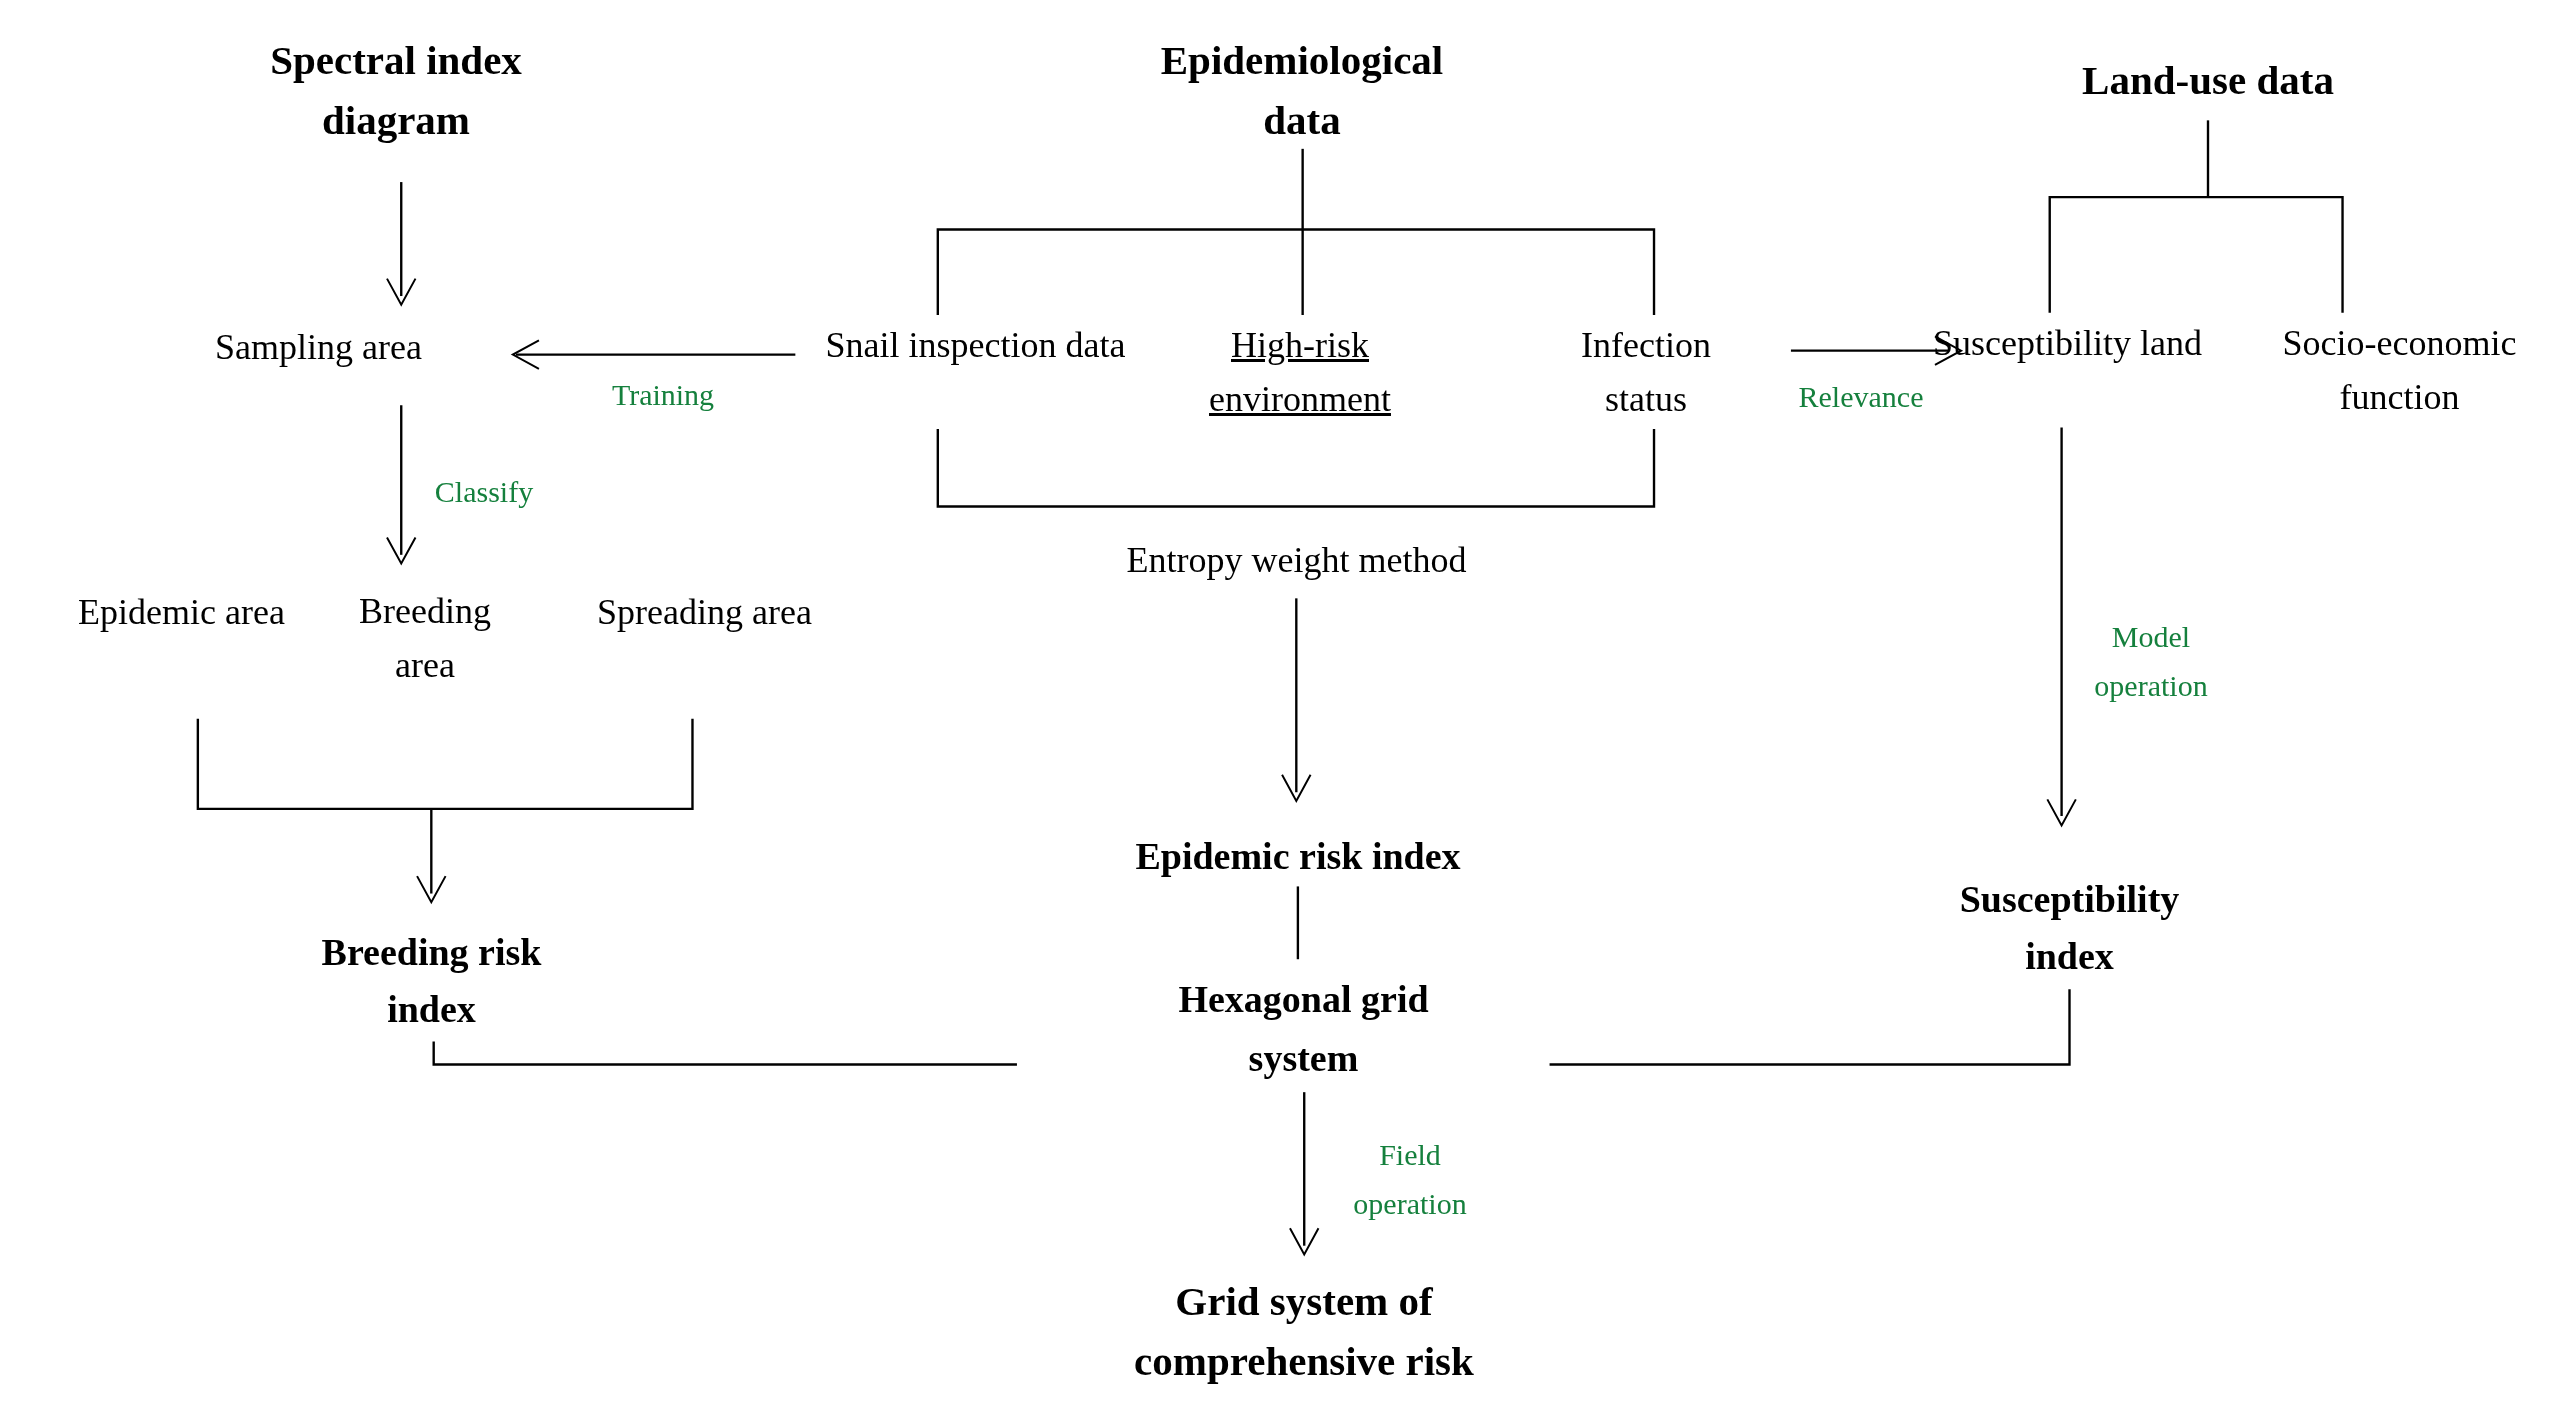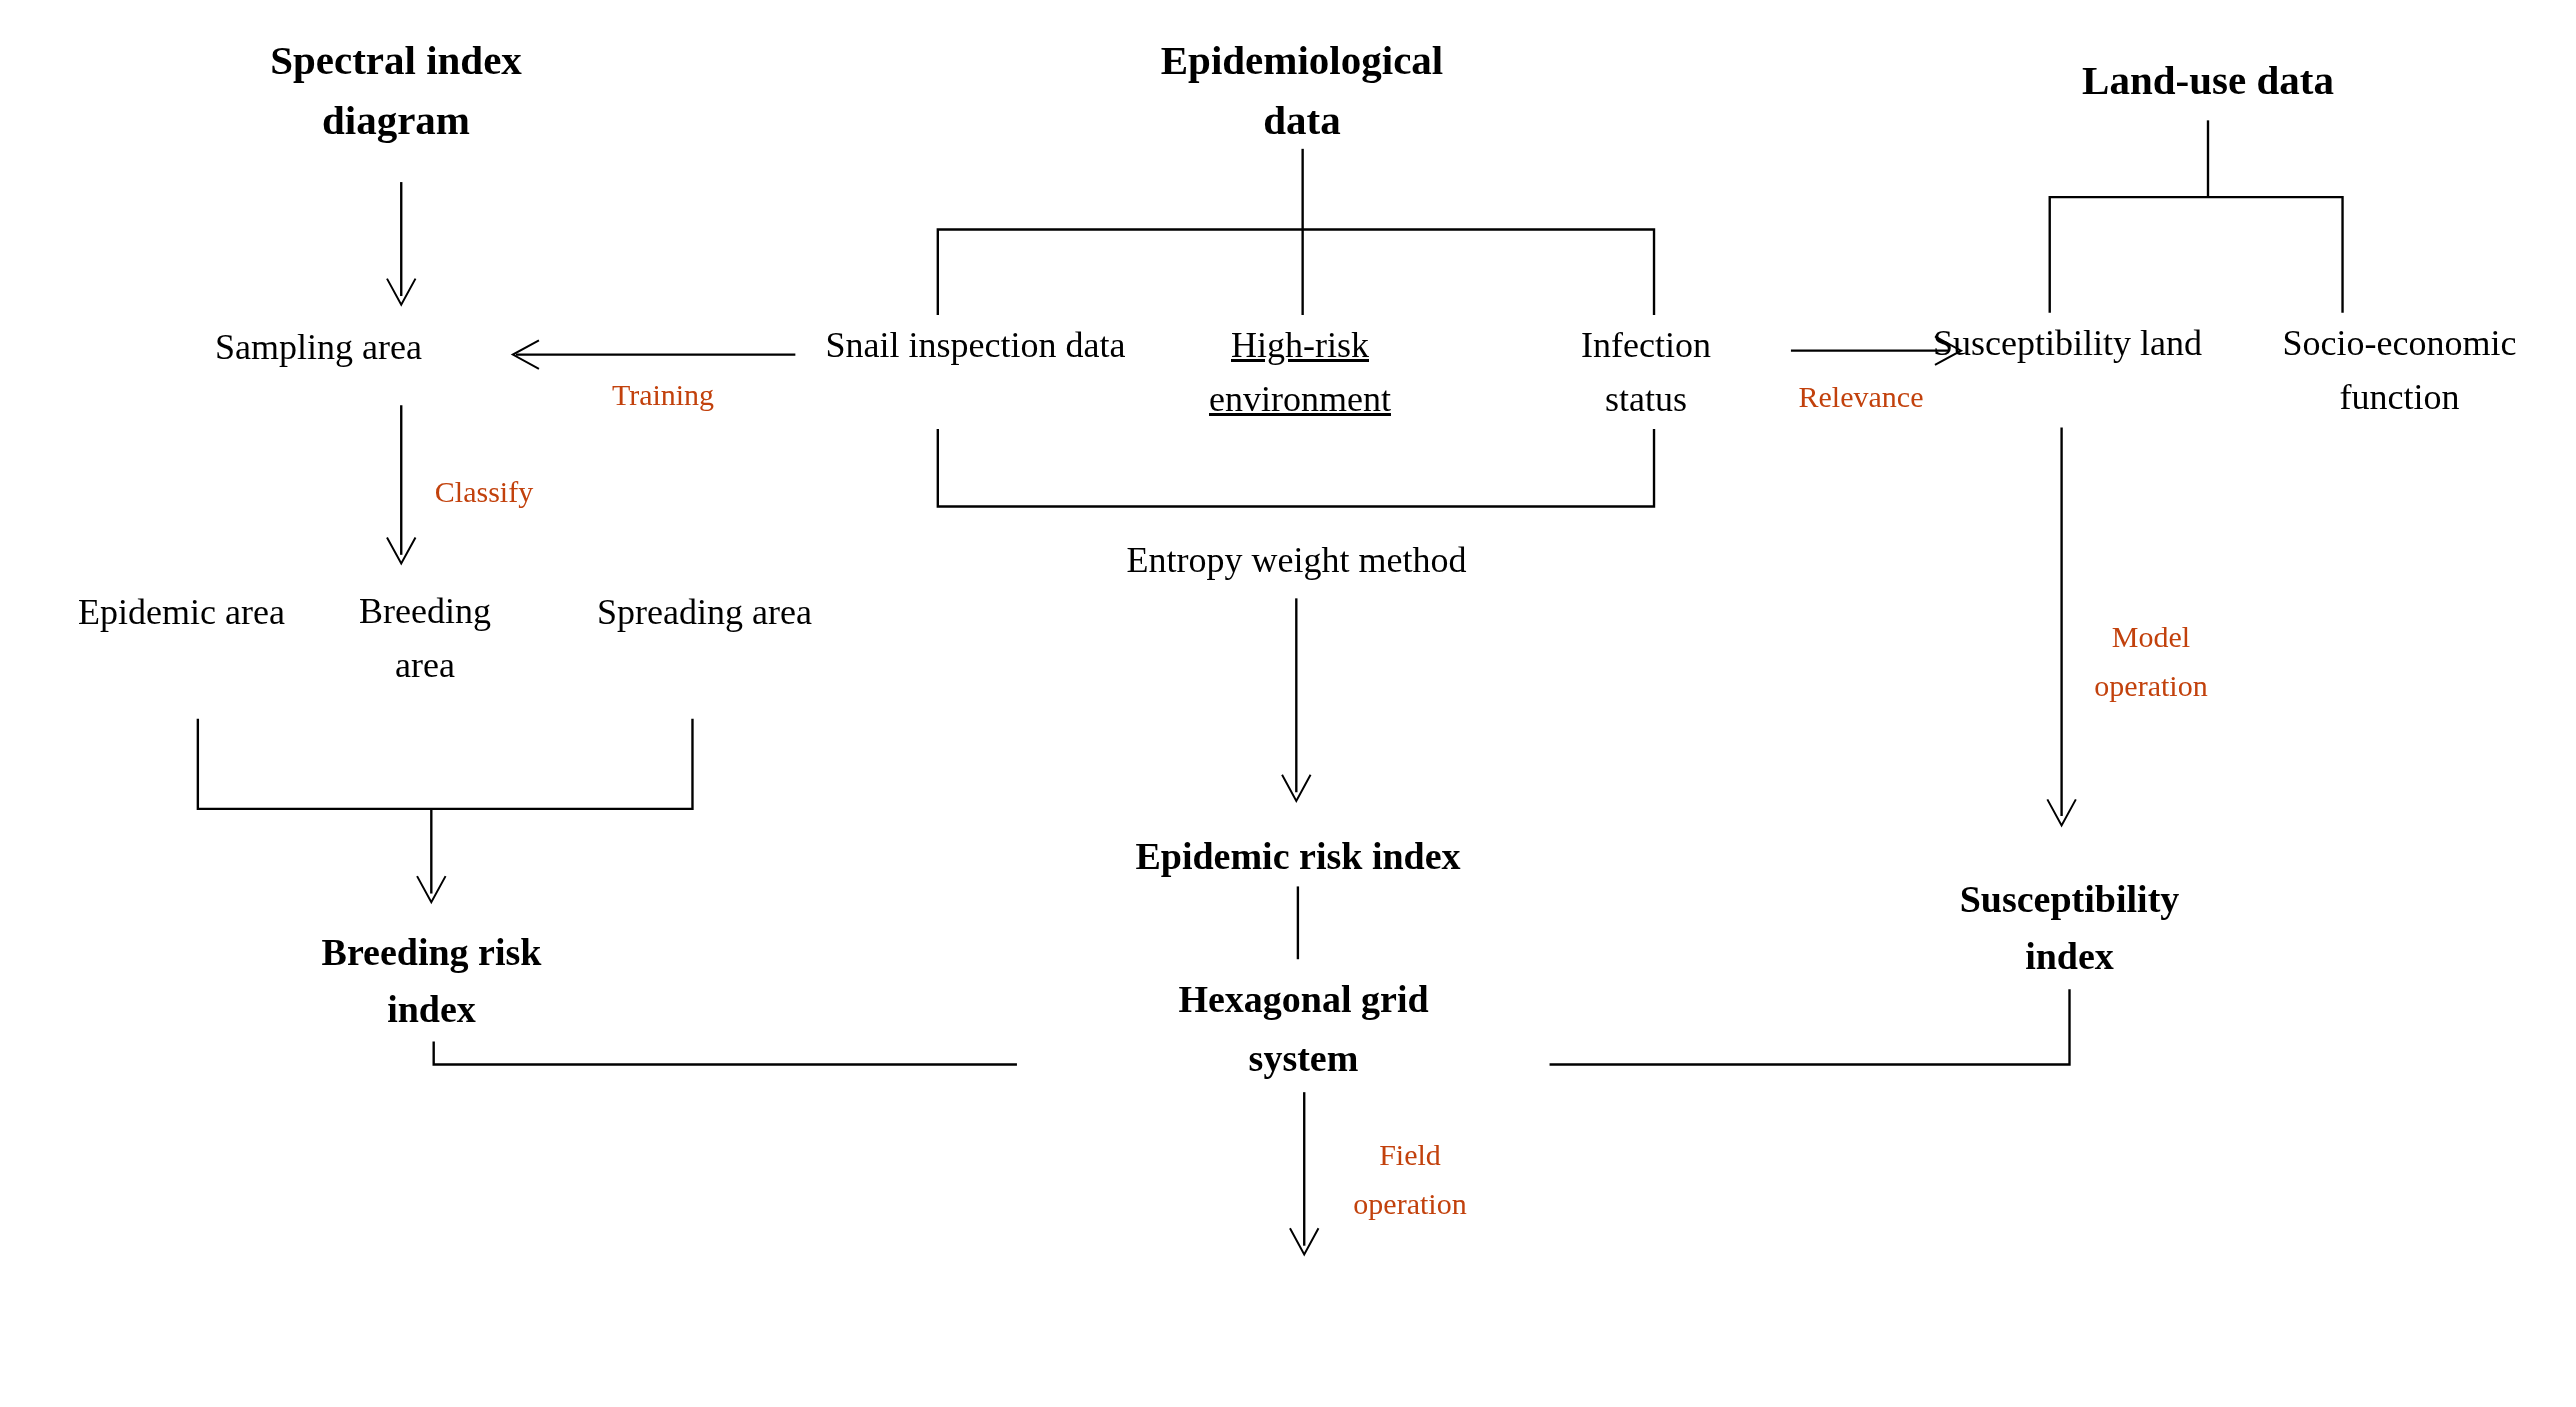--- a/index.html
+++ b/index.html
@@ -40,21 +40,21 @@
   .node.bold {
     font-size: 38px;
     line-height: 57px;
     font-weight: bold;
   }
   .edge-label {
     position: absolute;
     text-align: center;
     font-size: 30px;
     line-height: 49px;
-    color: #c2410c;
+    color: #15803d;
   }
   path {
     stroke: #000000;
     fill: none;
   }
   .wire { stroke-width: 3; }
   .head { stroke-width: 2.5; }
 </style>
 </head>
 <body>
@@ -102,20 +102,21 @@
   <div class="node" style="left:340px; top:584px; width:170px;">Breeding area</div>
   <div class="node" style="left:562px; top:585px; width:285px;">Spreading area</div>
   <div class="node bold" style="left:297px; top:924px; width:269px;">Breeding risk index</div>
 
   <div class="node" style="left:821px; top:318px; width:309px;">Snail inspection data</div>
   <div class="node" style="left:1189px; top:318px; width:222px;text-decoration:underline;">High-risk environment</div>
   <div class="node" style="left:1551px; top:318px; width:190px;">Infection status</div>
   <div class="node" style="left:1083px; top:533px; width:427px;">Entropy weight method</div>
   <div class="node bold" style="left:1092px; top:828px; width:412px;">Epidemic risk index</div>
   <div class="node bold" style="left:1159px; top:970px; width:289px; line-height:59px;">Hexagonal grid system</div>
+  <div class="node title" style="left:1122px; top:1271px; width:364px;">Grid system of comprehensive risk</div>
 
   <div class="node" style="left:1929px; top:316px; width:277px;">Susceptibility land</div>
   <div class="node" style="left:2261px; top:316px; width:277px;">Socio-economic function</div>
   <div class="node bold" style="left:1927px; top:871px; width:285px;">Susceptibility index</div>
 
   <div class="edge-label" style="left:576px; top:370px; width:174px;">Training</div>
   <div class="edge-label" style="left:397px; top:467px; width:174px;">Classify</div>
   <div class="edge-label" style="left:1770px; top:372px; width:182px;">Relevance</div>
   <div class="edge-label" style="left:2072px; top:612px; width:158px;text-align:center;">Model operation</div>
   <div class="edge-label" style="left:1331px; top:1130px; width:158px;">Field operation</div>

